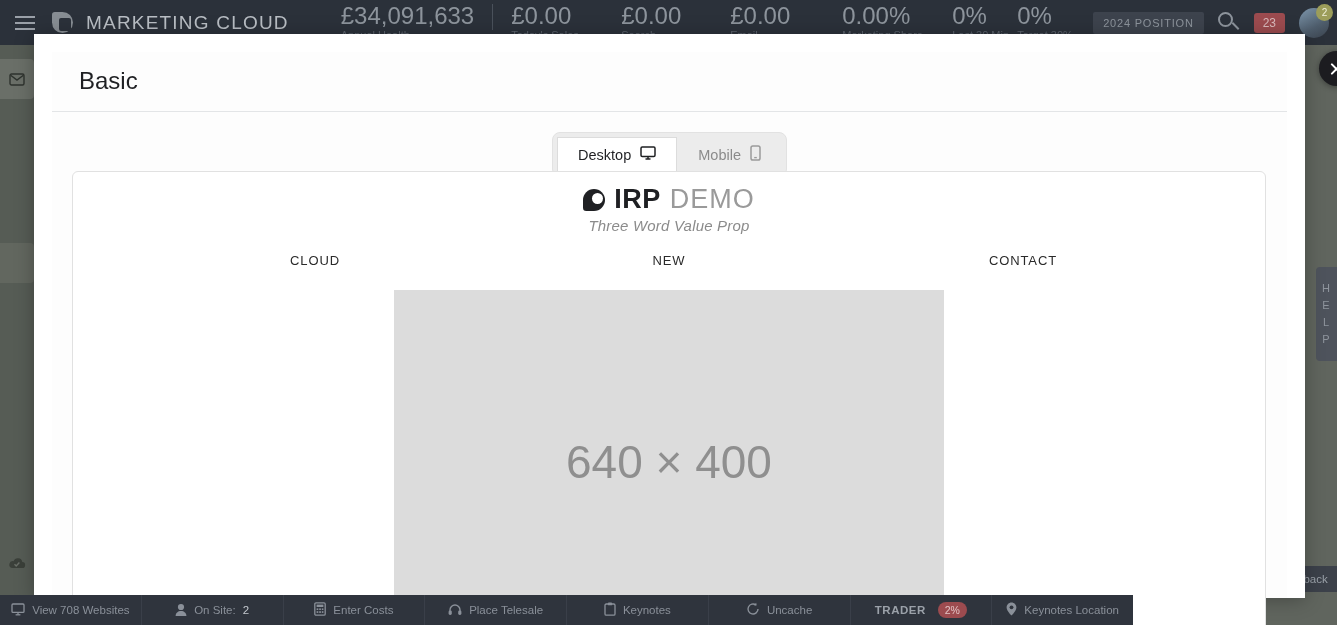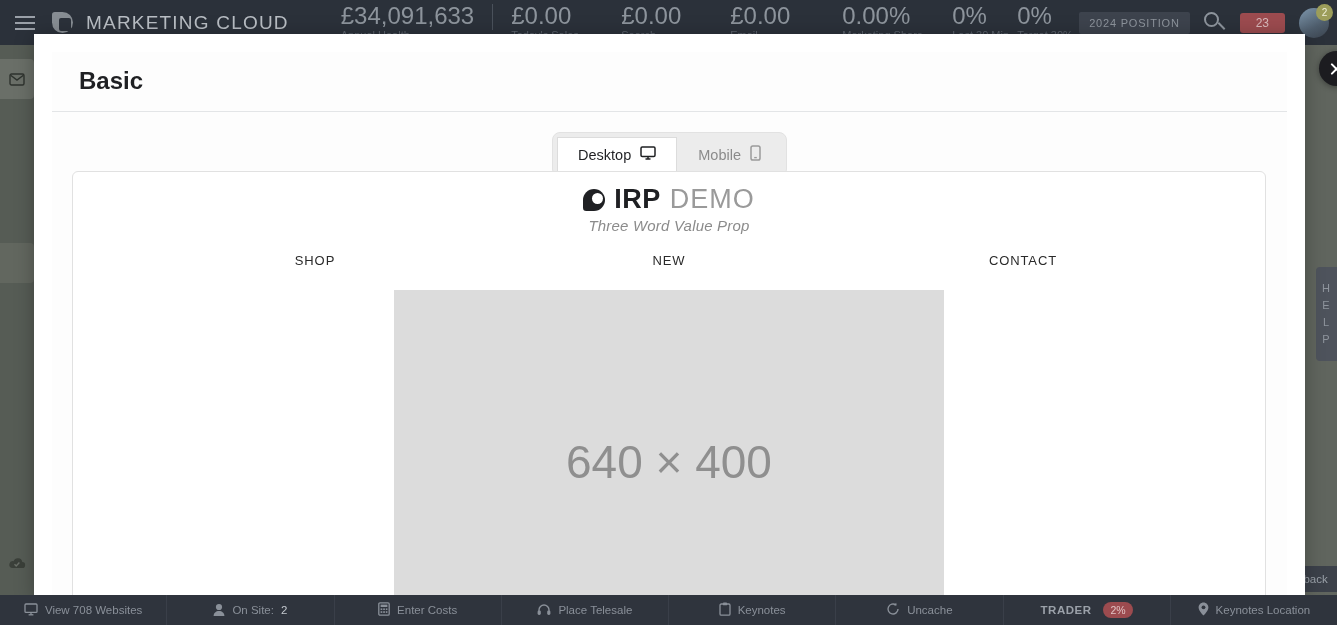--- a/index.html
+++ b/index.html
@@ -59,21 +59,21 @@
     padding-right: 8px;
   }
   .pill2024 {
     background: #3d434d; color:#8d949c; font-size: 11px; letter-spacing: .8px;
     padding: 5px 10px; border-radius: 2px;
   }
   .searchicon { width:22px;height:22px;position:relative; }
   .searchicon .ring { position:absolute; left:0; top:0; width:15px;height:15px;border:2px solid #8d949c;border-radius:50%; }
   .searchicon .stick { position:absolute; left:13px; top:13px; width:9px;height:2px;background:#8d949c;transform:rotate(45deg); }
   .badge-count {
-    background:#9c4b4f; color:#d8b9bb; font-size:12px; border-radius:3px; padding:3px 16px;
+    background:#9c4b4f; color:#d8b9bb; font-size:12px; border-radius:3px; padding:3px 9px;
   }
   .avatar {
     width: 30px; height: 30px; border-radius:50%; position:relative;
     background: linear-gradient(150deg,#7e97ad 0%, #4e5d6c 60%, #3a424d 100%);
   }
   .avatar .ab {
     position:absolute; right:-4px; top:-4px; width:17px;height:17px;border-radius:50%;
     background:#9c9d5a; color:#efefd8; font-size:10px; display:flex;align-items:center;justify-content:center;
   }
 
@@ -84,21 +84,21 @@
   }
   .side-item {
     width: 34px; height: 40px; display:flex; align-items:center; justify-content:center;
     color:#2e332e;
   }
   .side-item.tile { background:#6a6f68; border-radius:0 4px 4px 0; }
   .side-item svg { display:block; }
 
   
   .bottombar {
-    position:absolute; left:0; bottom:0; width:1337px; height:30px;
+    position:absolute; left:0; bottom:0; width:1133px; height:30px;
     background:#2f343d; display:flex; align-items:stretch;
   }
   .bb-item {
     flex:1 1 0; display:flex; align-items:center; justify-content:center; gap:7px;
     border-right:1px solid #3a3f49; color:#8a9099; font-size:11.5px; white-space:nowrap;
   }
   .bb-item:last-child { border-right:none; }
   .bb-item .num { color:#c3c8ce; }
   .bb-item svg { flex:0 0 auto; }
   .bb-trader { color:#9ba1a9; letter-spacing:.5px;font-weight:bold; }
@@ -122,21 +122,21 @@
   .modal-shell {
     position:absolute; left:34px; top:34px; width:1271px; height:564px;
     background:#ffffff;
     box-shadow: 0 2px 18px rgba(0,0,0,.28);
   }
   .modal-inner {
     position:absolute; left:18px; top:18px; right:18px; bottom:0;
     background:#fdfdfd;
   }
   .modal-title {
-    font-size: 24px; color:#1f2023; font-weight:700;
+    font-size: 24px; color:#1f2023; font-weight:400;
     padding: 15px 0 16px 27px;
     border-bottom: 1px solid #e3e5e7;
     margin: 0 0 0 0;
   }
 
   .toggle-row { display:flex; justify-content:center; padding-top: 20px; }
   .seg {
     display:flex; background:#ececec; border-radius:8px; padding:4px;
     border:1px solid #e2e2e2;
   }
@@ -326,21 +326,21 @@
               <span class="g1"></span>
                 <span class="g2"></span>
             </span>
             <span class="logo-irp">IRP</span>
             <span class="logo-demo">DEMO</span>
           </div>
           <div class="logo-tag">Three Word Value Prop</div>
         </div>
 
         <div class="site-nav">
-          <a href="#">SHOP</a>
+          <a href="#">CLOUD</a>
           <a href="#">NEW</a>
           <a href="#">CONTACT</a>
         </div>
 
         <div class="hero-img">640 × 400</div>
       </div>
     </div>
 
     <button class="close-btn" aria-label="Close">
       <span class="x1"></span>

